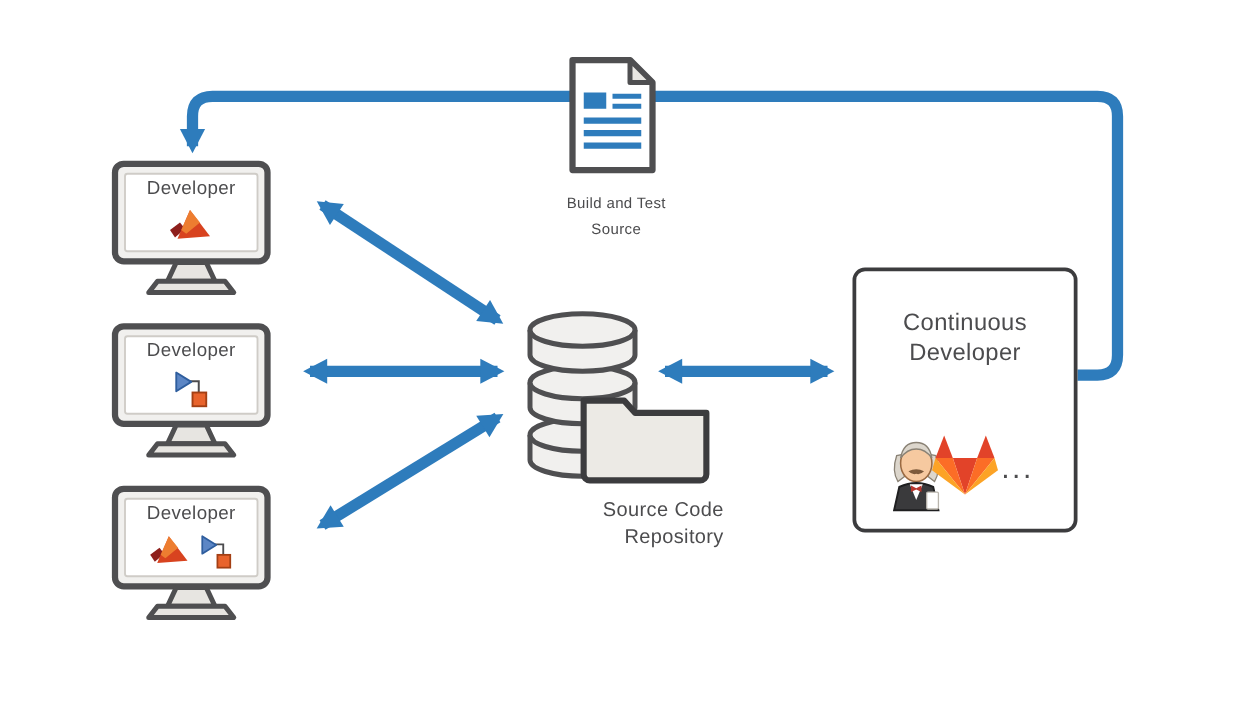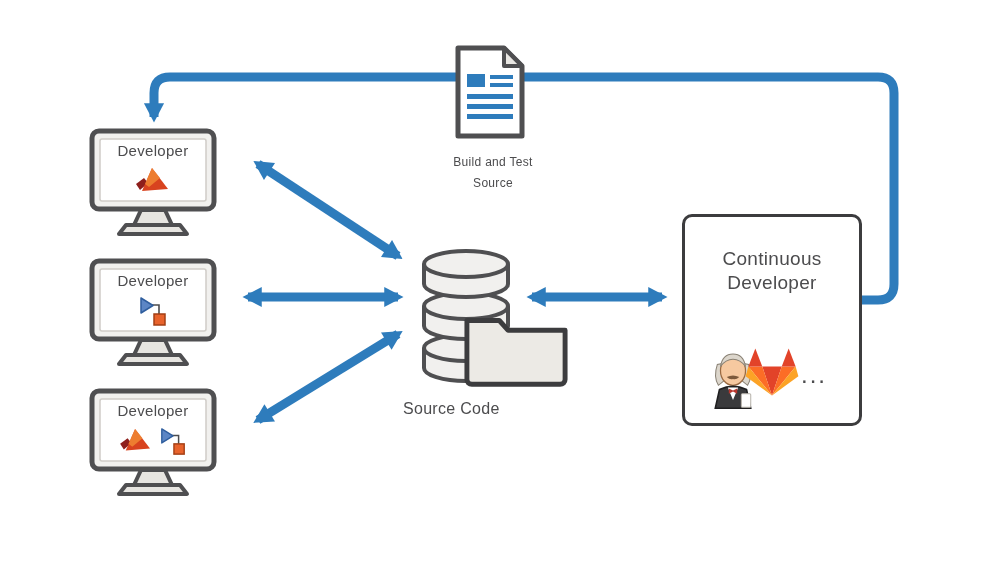--- a/index.html
+++ b/index.html
@@ -19,21 +19,21 @@
     text-align:center; font-size:15px; color:#4c4c4e; letter-spacing:0.3px;
   }
   .monitor-icons {
     position:absolute; left:0; top:36px; width:100%; height:36px;
     display:flex; align-items:center; justify-content:center; gap:7px;
   }
 
   
   .repo-cyl { left:418px; top:248px; width:96px; height:142px; }
   .repo-folder { left:462px; top:306px; width:108px; height:84px; }
-  .repo-label { left:403px; top:398px; width:176px; text-align:left; font-size:16px; line-height:21px; letter-spacing:0.3px; }
+  .repo-label { left:403px; top:398px; width:176px; text-align:right; font-size:16px; line-height:21px; letter-spacing:0.3px; }
 
   
   .doc { left:454px; top:44px; width:72px; height:96px; }
   .doc-label { left:420px; top:152px; width:146px; text-align:center; font-size:12px; line-height:21px; letter-spacing:0.3px; }
 
   
   .ci-box {
     left:682px; top:214px; width:180px; height:212px;
     background:#ffffff; border:3px solid #3c3c3e; border-radius:10px;
   }
@@ -130,20 +130,21 @@
     <path d="M6 58 v20 a42 13 0 0 0 84 0 v-20" fill="#f1f0ee" stroke="#4f4f51" stroke-width="4"></path>
     <ellipse cx="48" cy="58" rx="42" ry="13" fill="#f1f0ee" stroke="#4f4f51" stroke-width="4"></ellipse>
     <path d="M6 16 v20 a42 13 0 0 0 84 0 v-20" fill="#f1f0ee" stroke="#4f4f51" stroke-width="4"></path>
     <ellipse cx="48" cy="16" rx="42" ry="13" fill="#f1f0ee" stroke="#4f4f51" stroke-width="4"></ellipse>
   </svg>
   <svg class="node repo-folder" viewBox="0 0 110 84">
     <path d="M5 14 h33 l9 10 h58 v50 a5 5 0 0 1 -5 5 H10 a5 5 0 0 1 -5 -5 Z" fill="#eceae5" stroke="#3c3c3e" stroke-width="5" stroke-linejoin="round"></path>
   </svg>
   <div class="node repo-label">
     <div>Source Code</div>
+    <div>Repository</div>
   </div>
 
   <svg class="node doc" viewBox="0 0 72 96">
     <path d="M4 4 H50 L68 22 V92 H4 Z" fill="#ffffff" stroke="#4f4f51" stroke-width="5" stroke-linejoin="round"></path>
     <path d="M50 4 V22 H68 Z" fill="#e9e7e3" stroke="#4f4f51" stroke-width="4" stroke-linejoin="round"></path>
     <g fill="#2e7cbc">
       <rect x="13" y="30" width="18" height="13"></rect>
       <rect x="36" y="31" width="23" height="4"></rect>
       <rect x="36" y="39" width="23" height="4"></rect>
       <rect x="13" y="50" width="46" height="5"></rect>

